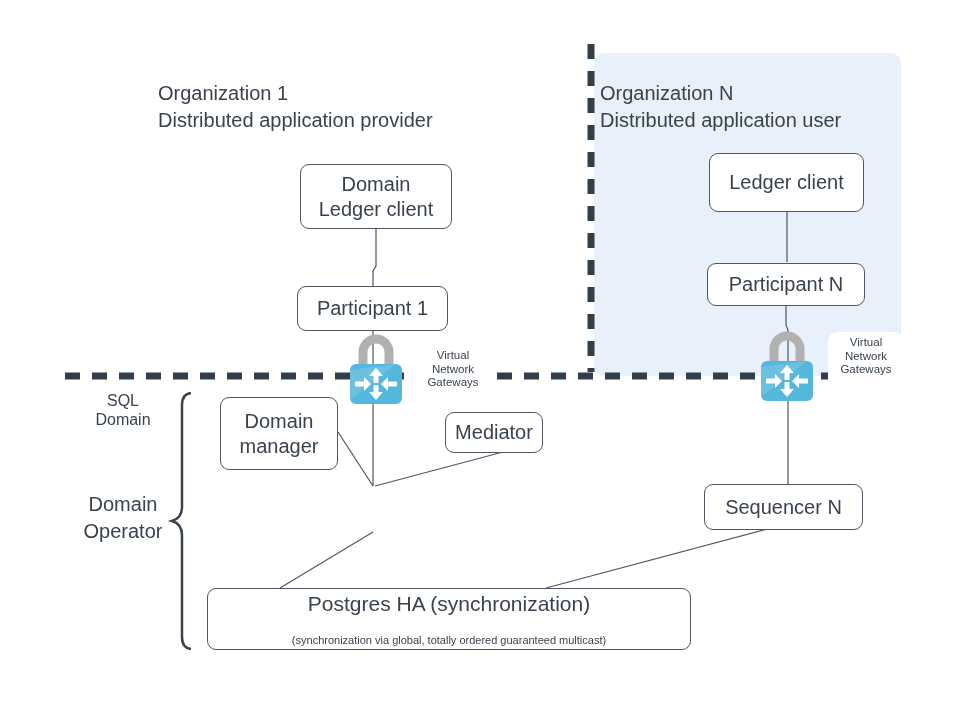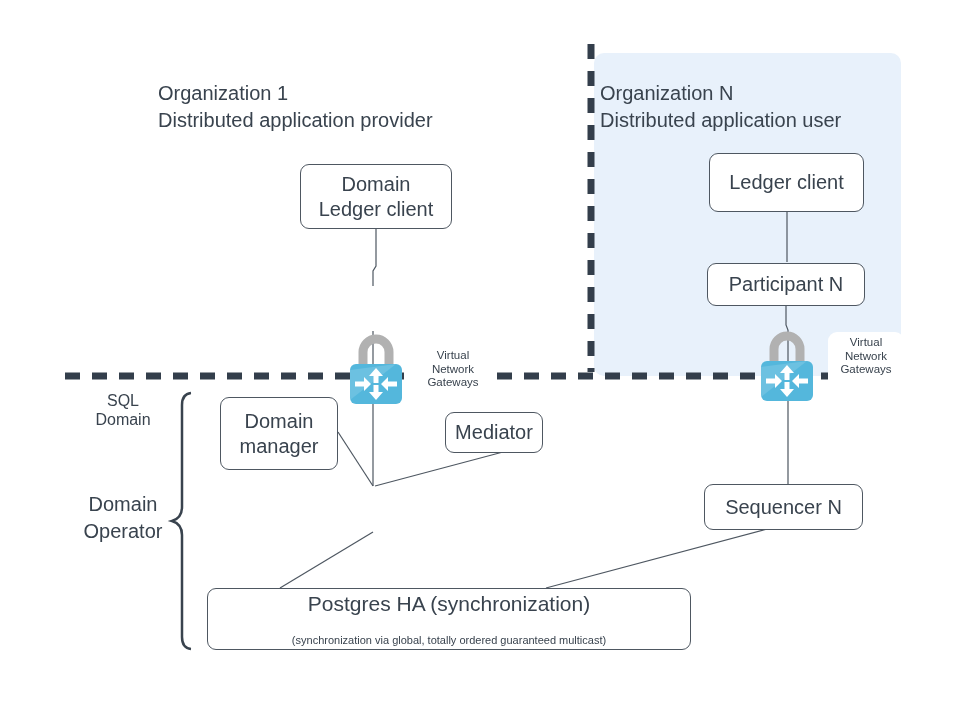--- a/index.html
+++ b/index.html
@@ -76,20 +76,23 @@
 
   <div class="title" style="left:158px;top:80px;width:440px;">Organization 1
 Distributed application provider</div>
   <div class="title" style="left:600px;top:80px;width:290px;">Organization N
 Distributed application user</div>
 
   <div class="node" style="left:300px;top:164px;width:152px;height:65px;">
     <span class="label">Domain
 Ledger client</span>
   </div>
+  <div class="node" style="left:297px;top:286px;width:151px;height:45px;">
+    <span class="label">Participant 1</span>
+  </div>
 
   <div class="node" style="left:709px;top:153px;width:155px;height:59px;">
     <span class="label">Ledger client</span>
   </div>
   <div class="node" style="left:707px;top:263px;width:158px;height:43px;justify-content:center;">
     <span class="label">Participant N</span>
   </div>
 
   <div class="node" style="left:220px;top:397px;width:118px;height:73px;">
     <span class="label">Domain

